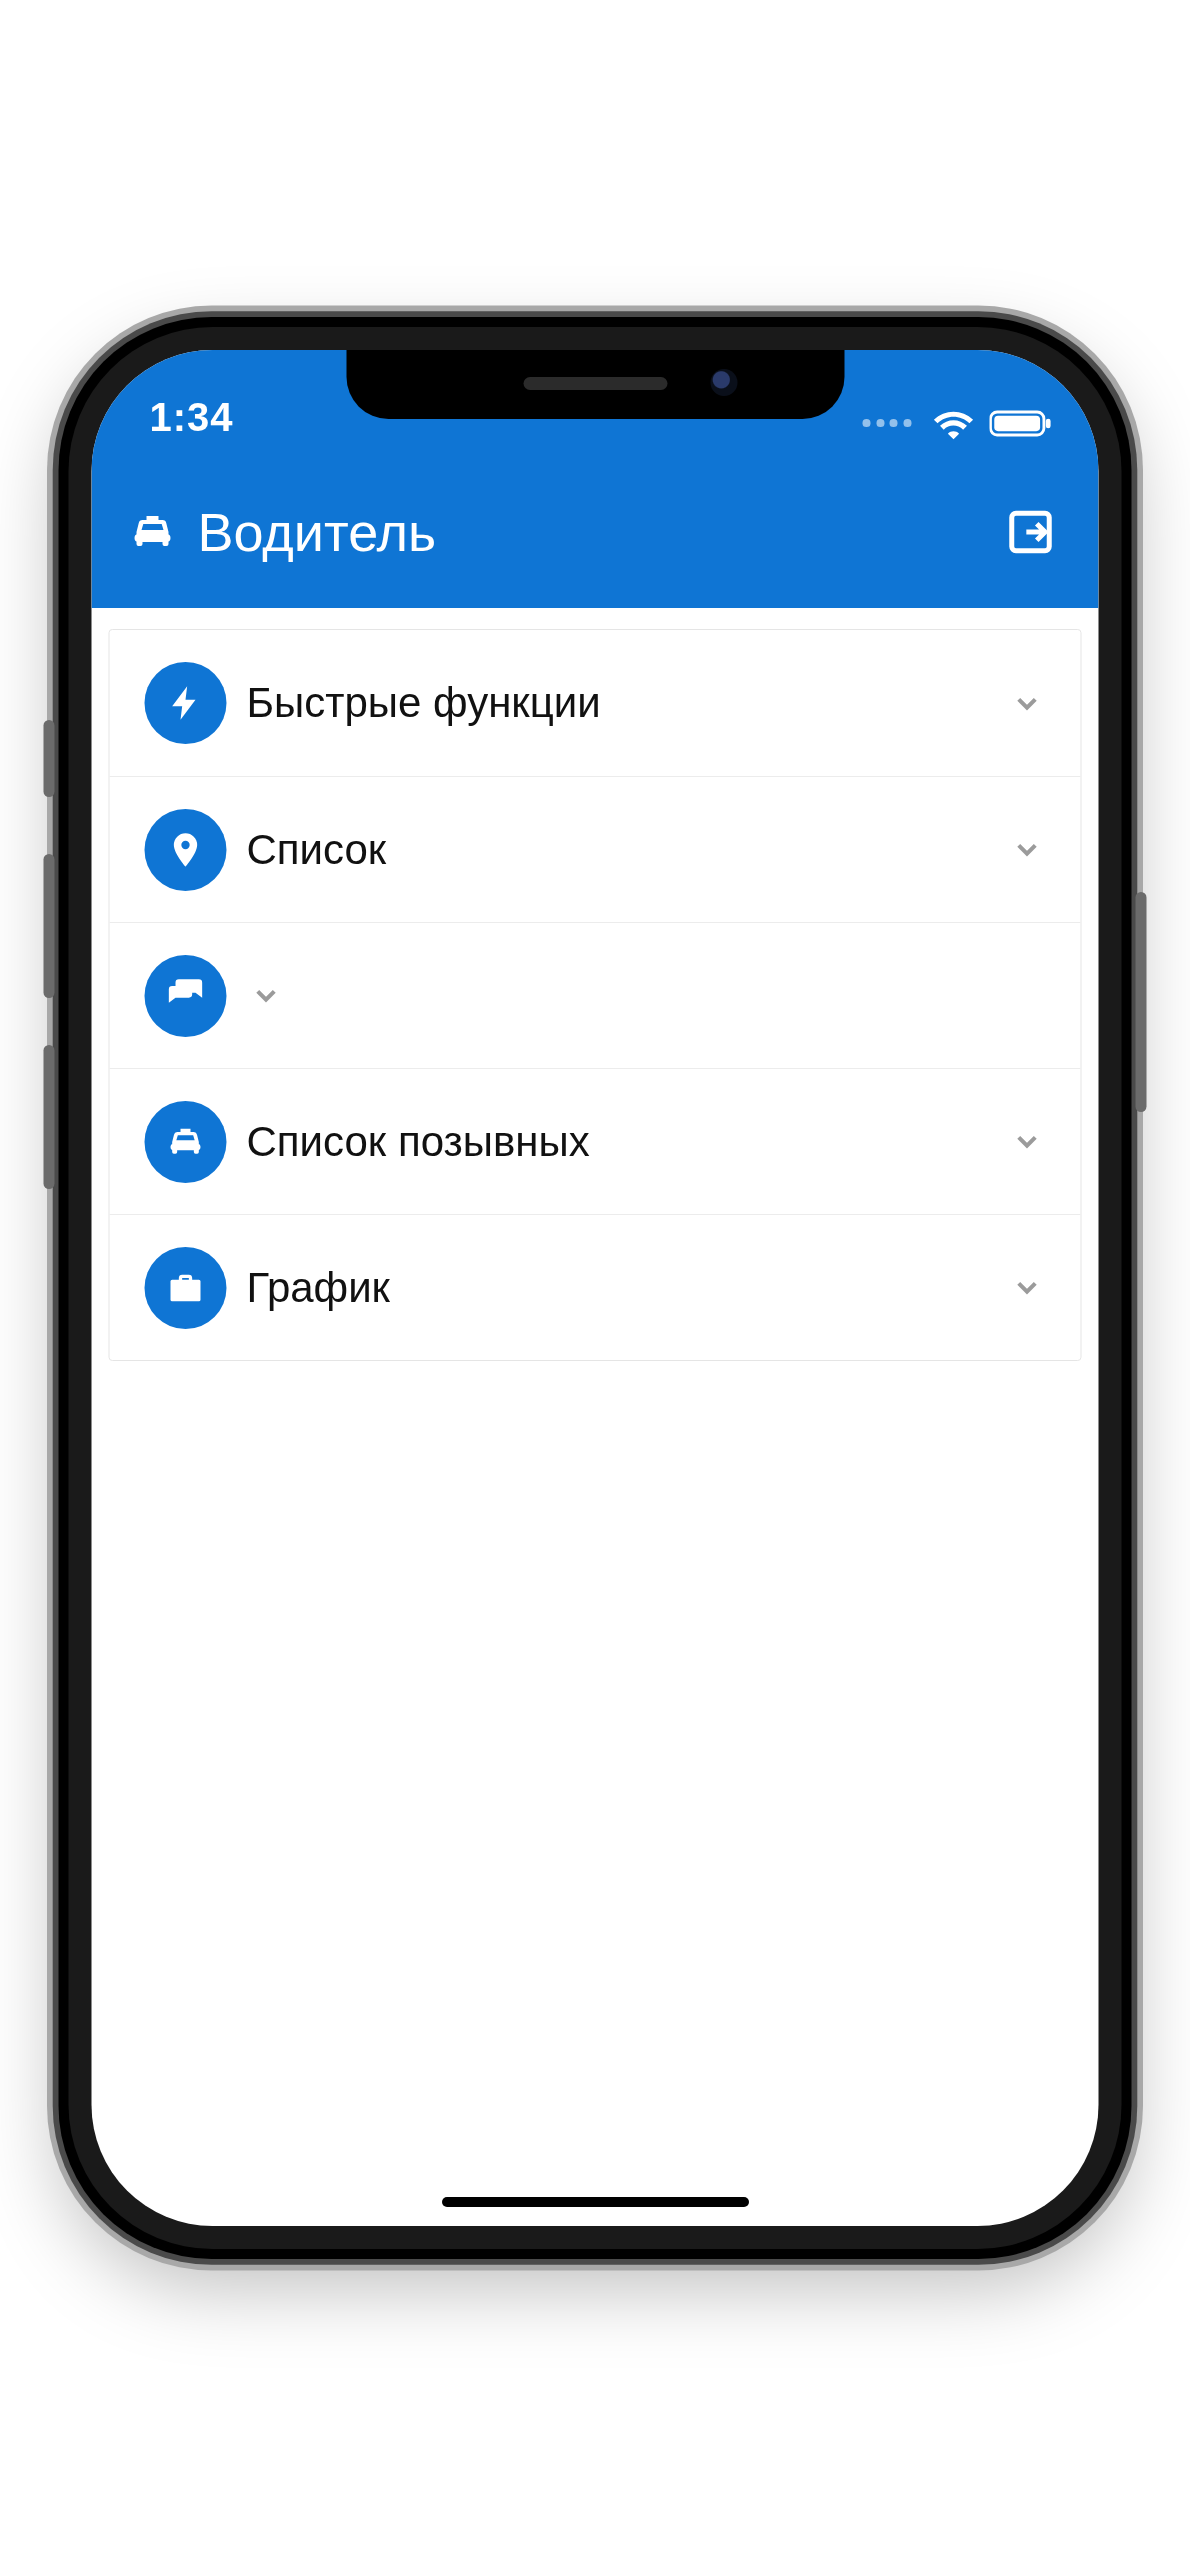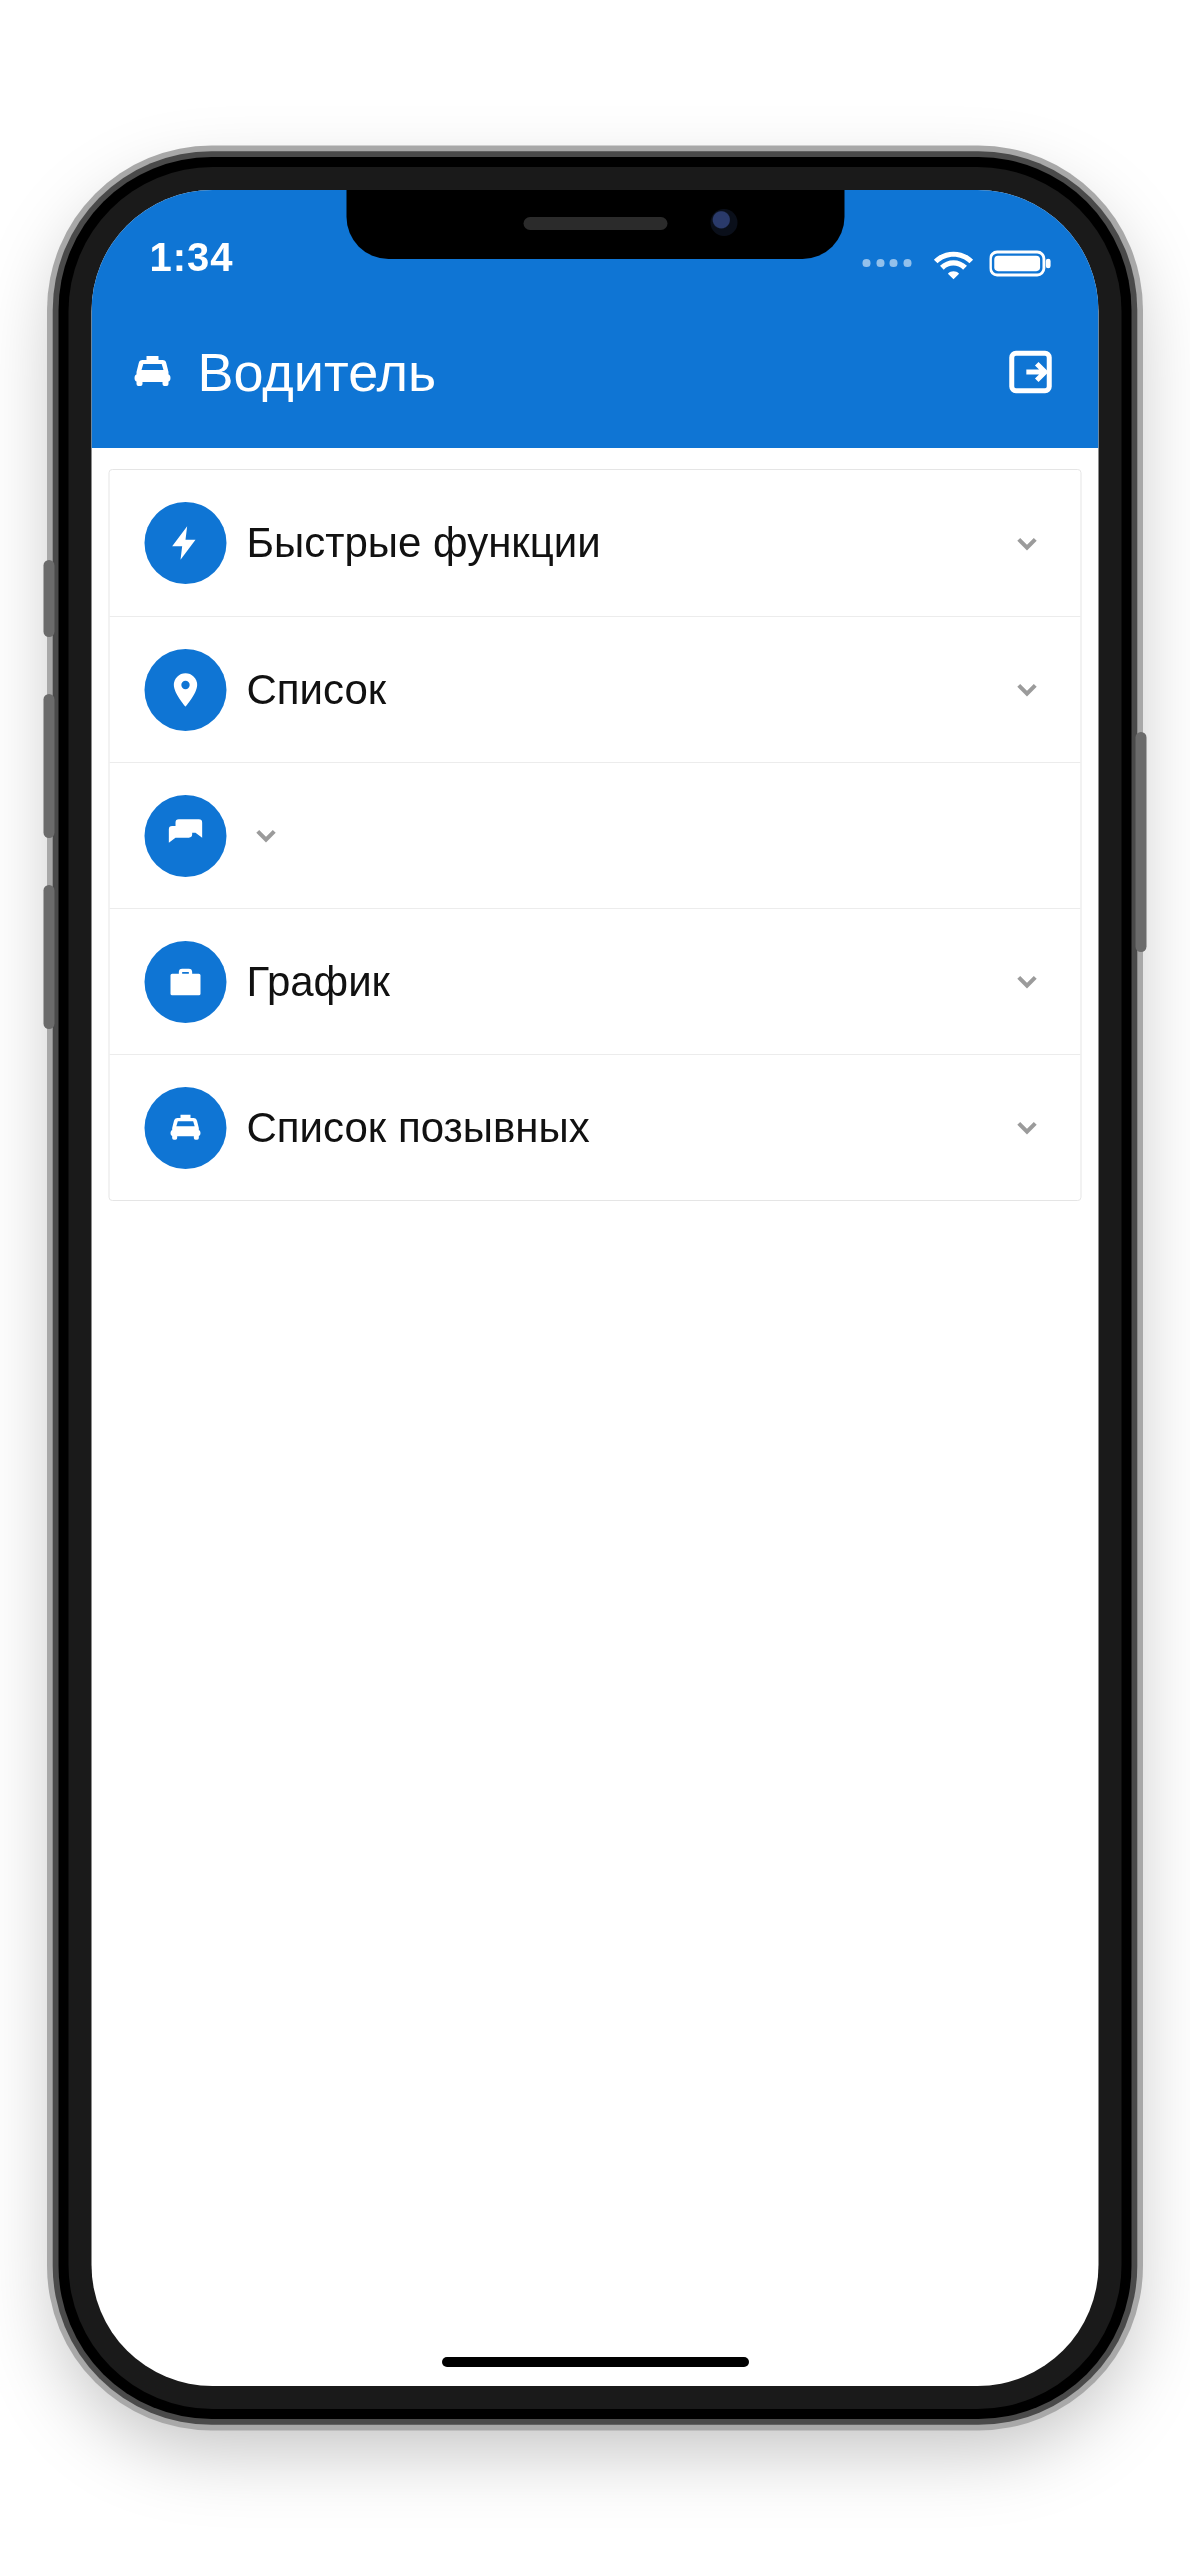--- a/index.html
+++ b/index.html
@@ -5,21 +5,21 @@
   * { box-sizing: border-box; margin: 0; padding: 0; }
   html, body { width: 1190px; height: 2576px; background: #ffffff; font-family: -apple-system, Helvetica, Arial, sans-serif; }
 
   .canvas { position: relative; width: 1190px; height: 2576px; background: #ffffff; }
 
   
   .phone {
     position: absolute;
     left: 50%; top: 50%;
     transform: translate(-50%, -50%);
-    width: 1073px; height: 2262px;
+    width: 1073px; height: 1942px;
     border-radius: 153px;
     background: #000;
     box-shadow: 0 0 0 5.8px #4a4a4a, 0 0 0 11.5px #a8a8a8, 0 29px 77px rgba(0,0,0,0.25);
   }
   .phone::before {
     content: "";
     position: absolute; inset: 9.6px;
     border-radius: 144px;
     background: #1a1a1a;
   }
@@ -215,38 +215,38 @@
             <span class="chev">
               <svg width="33" height="33" viewBox="0 0 24 24" fill="none" stroke="#9b9b9b" stroke-width="3">
                   <path d="M6 9l6 6 6-6"></path>
                 </svg>
             </span>
           </div>
 
           <div class="menu-item">
             <span class="badge">
               <svg width="40" height="40" viewBox="0 0 24 24" fill="#fff">
+                  <path d="M5 17a2 2 0 1 0 0-4 2 2 0 0 0 0 4zm14 0a2 2 0 1 0 0-4 2 2 0 0 0 0 4zM18.9 7.6A2 2 0 0 0 17 6H15V4H9v2H7a2 2 0 0 0-1.9 1.6L4 12v6a1 1 0 0 0 1 1h1a1 1 0 0 0 1-1v-1h10v1a1 1 0 0 0 1 1h1a1 1 0 0 0 1-1v-6l-1.1-4.4zM6.5 11l.9-3h9.2l.9 3H6.5z"></path>
+                </svg>
+            </span>
+            <span class="item-label">Список позывных</span>
+            <span class="chev">
+              <svg width="33" height="33" viewBox="0 0 24 24" fill="none" stroke="#9b9b9b" stroke-width="3">
+                  <path d="M6 9l6 6 6-6"></path>
+                </svg>
+            </span>
+          </div>
+
+          <div class="menu-item">
+            <span class="badge">
+              <svg width="40" height="40" viewBox="0 0 24 24" fill="#fff">
                   <path d="M10 4h4a2 2 0 0 1 2 2v1h4a1 1 0 0 1 1 1v11a1 1 0 0 1-1 1H4a1 1 0 0 1-1-1V8a1 1 0 0 1 1-1h4V6a2 2 0 0 1 2-2zm0 3h4V6h-4v1z"></path>
                 </svg>
             </span>
             <span class="item-label">График</span>
-            <span class="chev">
-              <svg width="33" height="33" viewBox="0 0 24 24" fill="none" stroke="#9b9b9b" stroke-width="3">
-                  <path d="M6 9l6 6 6-6"></path>
-                </svg>
-            </span>
-          </div>
-
-          <div class="menu-item">
-            <span class="badge">
-              <svg width="40" height="40" viewBox="0 0 24 24" fill="#fff">
-                  <path d="M5 17a2 2 0 1 0 0-4 2 2 0 0 0 0 4zm14 0a2 2 0 1 0 0-4 2 2 0 0 0 0 4zM18.9 7.6A2 2 0 0 0 17 6H15V4H9v2H7a2 2 0 0 0-1.9 1.6L4 12v6a1 1 0 0 0 1 1h1a1 1 0 0 0 1-1v-1h10v1a1 1 0 0 0 1 1h1a1 1 0 0 0 1-1v-6l-1.1-4.4zM6.5 11l.9-3h9.2l.9 3H6.5z"></path>
-                </svg>
-            </span>
-            <span class="item-label">Список позывных</span>
             <span class="chev">
               <svg width="33" height="33" viewBox="0 0 24 24" fill="none" stroke="#9b9b9b" stroke-width="3">
                   <path d="M6 9l6 6 6-6"></path>
                 </svg>
             </span>
           </div>
 
         </div>
       </div>
 

